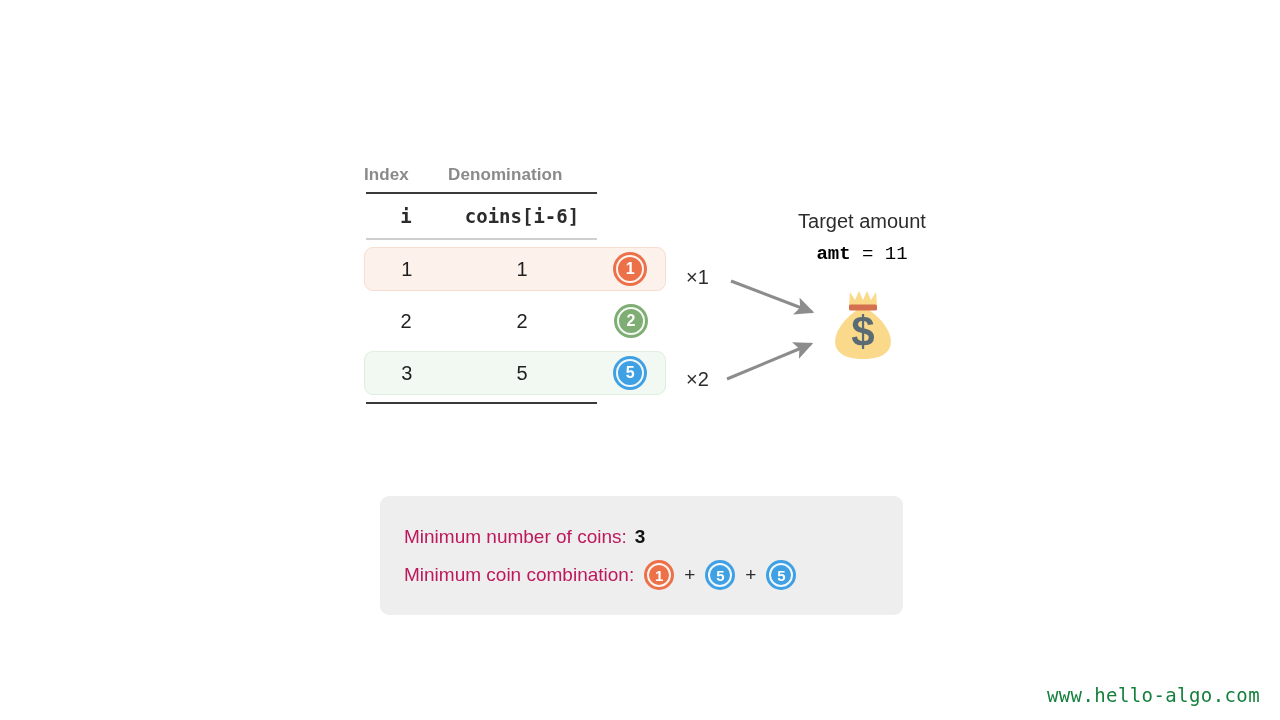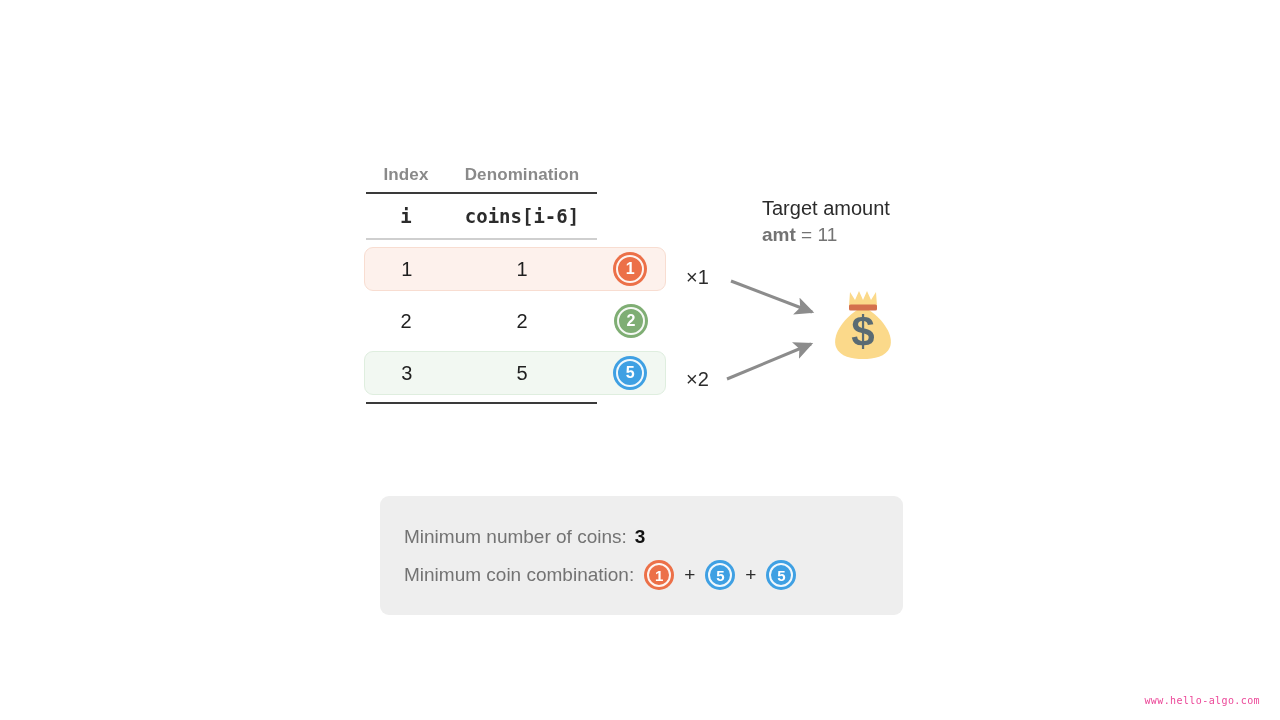--- a/index.html
+++ b/index.html
@@ -11,21 +11,21 @@
     overflow: hidden;
   }
   .stage { position: relative; width: 1280px; height: 720px; }
 
   
   .coin-table { position: absolute; left: 364px; top: 158px; width: 302px; }
 
   .hdr-row { display: flex; height: 34px; align-items: center; }
   .hdr-cell {
     color: #8a8a8a; font-size: 17px; font-weight: 700;
-    letter-spacing: .1px; text-align: center;
+    letter-spacing: .1px; 
   }
   .col-i   { width: 84px; }
   .col-c   { width: 148px; }
   .col-pad { width: 70px; }
 
   .rule-dark { height: 2px; background: #3a3a3a; width: 231px; margin-left: 2px; }
   .rule-light { height: 2px; background: #cfcfcf; width: 231px; margin-left: 2px; }
 
   .sub-row { display: flex; height: 44px; align-items: center; }
   .sub-cell {
@@ -71,50 +71,50 @@
   .c-green  { background: #7fae74; }
   .c-blue   { background: #3fa0e3; }
 
   
   .mult {
     position: absolute; font-size: 20px; color: #2c2c2c;
     font-family: "Liberation Sans", sans-serif;
   }
 
   
-  .target { position: absolute; left: 762px; top: 194px; width: 200px; text-align: left; }
+  .target { position: absolute; left: 762px; top: 207px; width: 200px; text-align: center; }
   .target .t-line1 { font-size: 20px; color: #2c2c2c; line-height: 28px; }
-  .target .t-line2 { margin-top: 0; font-size: 19px; color: #737373;
-    font-family: Liberation Sans, sans-serif; line-height: 26px; }
+  .target .t-line2 { margin-top: 6px; font-size: 19px; color: #000000;
+    font-family: Liberation Mono, monospace; line-height: 26px; }
   .target .t-line2 .bold { font-weight: 700; }
 
   
   .arrows { position: absolute; left: 0; top: 0; width: 1280px; height: 720px; pointer-events: none; }
 
   
   .bag { position: absolute; left: 828px; top: 288px; width: 70px; height: 72px; }
 
   
   .summary {
     position: absolute; left: 380px; top: 496px;
     width: 523px; height: 119px;
     background: #eeeeee; border-radius: 9px;
     padding: 22px 24px 0 24px;
   }
   .sum-line { display: flex; align-items: center; height: 38px; }
-  .sum-label { font-size: 19px; color: #737373; }
+  .sum-label { font-size: 19px; color: #be185d; }
   .sum-strong { font-size: 19px; color: #111111; font-weight: 700; margin-left: 8px; }
   .combo { display: flex; align-items: center; margin-left: 10px; }
   .plus { font-size: 19px; color: #2c2c2c; margin: 0 10px; font-weight: 400; }
 
   
   .watermark {
     position: absolute; right: 20px; bottom: 14px;
     font-family: "DejaVu Sans Mono", monospace;
-    font-size: 10px; color: #ec4899; letter-spacing: .4px;
+    font-size: 19px; color: #15803d; letter-spacing: .4px;
   }
 </style>
 </head>
 <body>
 
 <div class="stage">
 
   <div class="coin-table">
 
     <div class="hdr-row">

